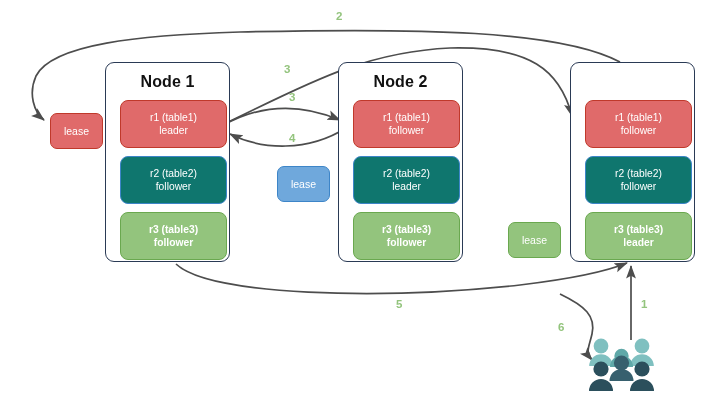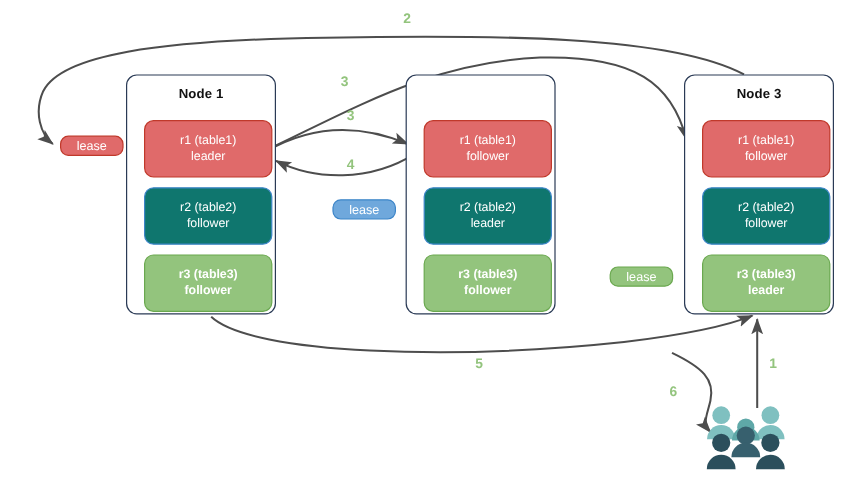--- a/index.html
+++ b/index.html
@@ -26,21 +26,21 @@
   .node {
     position: absolute;
     box-sizing: border-box;
     border: 1.6px solid #2a3a55;
     border-radius: 9px;
     background: #ffffff;
     z-index: 3;
   }
   .node-title {
     text-align: center;
-    font-size: 11px;
+    font-size: 16px;
     font-weight: bold;
     color: #111111;
     margin-top: 10px;
     letter-spacing: 0.1px;
   }
   .replica {
     position: absolute;
     left: 14px;
     width: 107px;
     height: 48px;
@@ -70,21 +70,21 @@
   }
   .lease {
     position: absolute;
     box-sizing: border-box;
     border-radius: 7px;
     display: flex;
     align-items: center;
     justify-content: center;
     color: #ffffff;
     font-size: 10.5px;
-    height: 17px;
+    height: 36px;
     z-index: 4;
   }
   .lease-red {
     background: #e06a6a;
     border: 1.6px solid #c0392b;
   }
   .lease-blue {
     background: #6fa8dc;
     border: 1.6px solid #3d85c8;
   }
@@ -146,36 +146,36 @@
       <span>r2 (table2)</span>
       <span>follower</span>
     </div>
     <div class="replica rep-green" style="top:149px;">
       <span>r3 (table3)</span>
       <span>follower</span>
     </div>
   </div>
 
   <div class="node" style="left:338px; top:62px; width:125px; height:200px;">
+    <div class="node-title">Node 2</div>
     <div class="replica rep-red" style="top:37px;">
       <span>r1 (table1)</span>
       <span>follower</span>
     </div>
     <div class="replica rep-blue" style="top:93px;">
       <span>r2 (table2)</span>
       <span>leader</span>
     </div>
     <div class="replica rep-green" style="top:149px;">
       <span>r3 (table3)</span>
       <span>follower</span>
     </div>
   </div>
 
   <div class="node" style="left:570px; top:62px; width:125px; height:200px;">
-    <div class="node-title">Node 3</div>
     <div class="replica rep-red" style="top:37px;">
       <span>r1 (table1)</span>
       <span>follower</span>
     </div>
     <div class="replica rep-blue" style="top:93px;">
       <span>r2 (table2)</span>
       <span>follower</span>
     </div>
     <div class="replica rep-green" style="top:149px;">
       <span>r3 (table3)</span>

